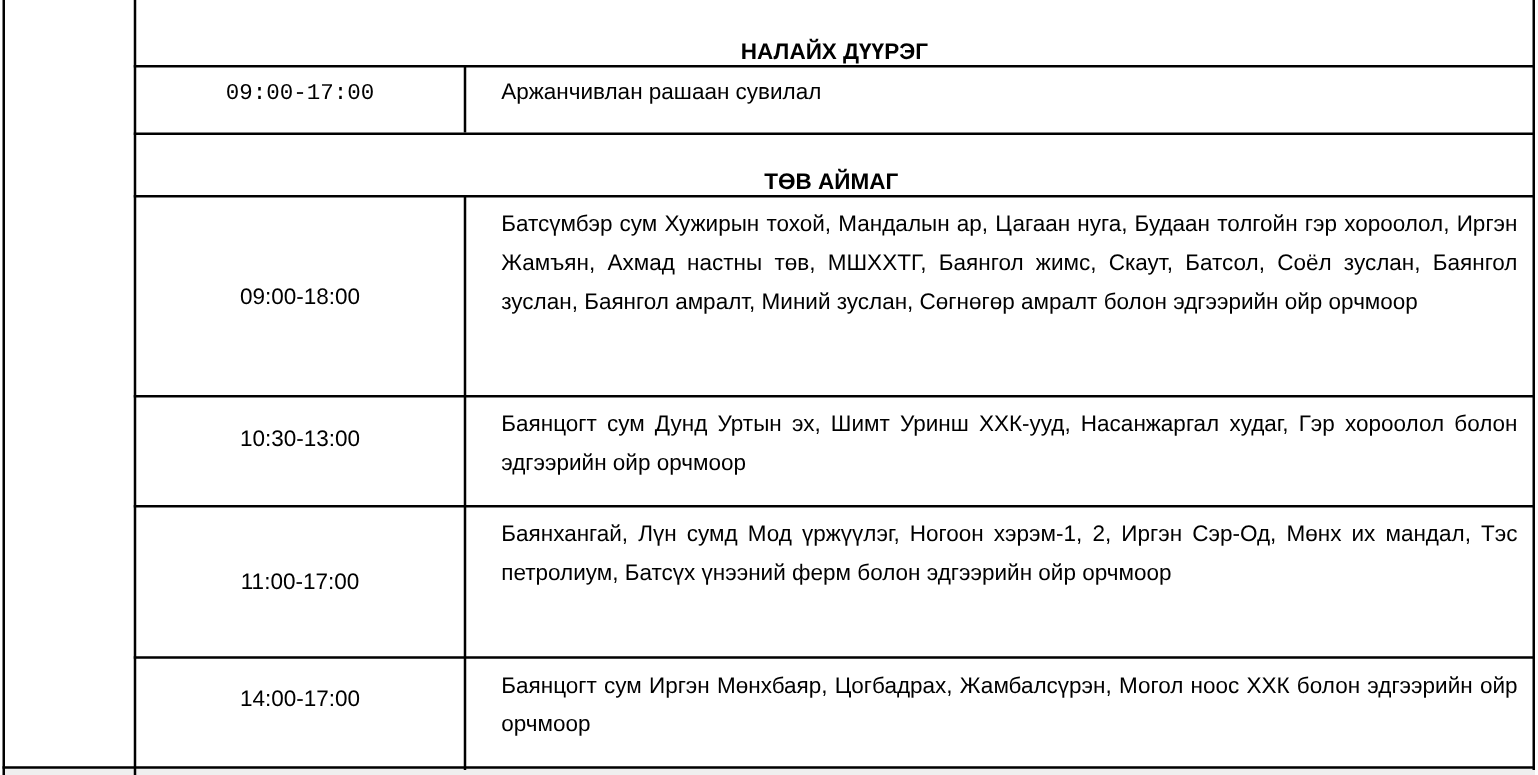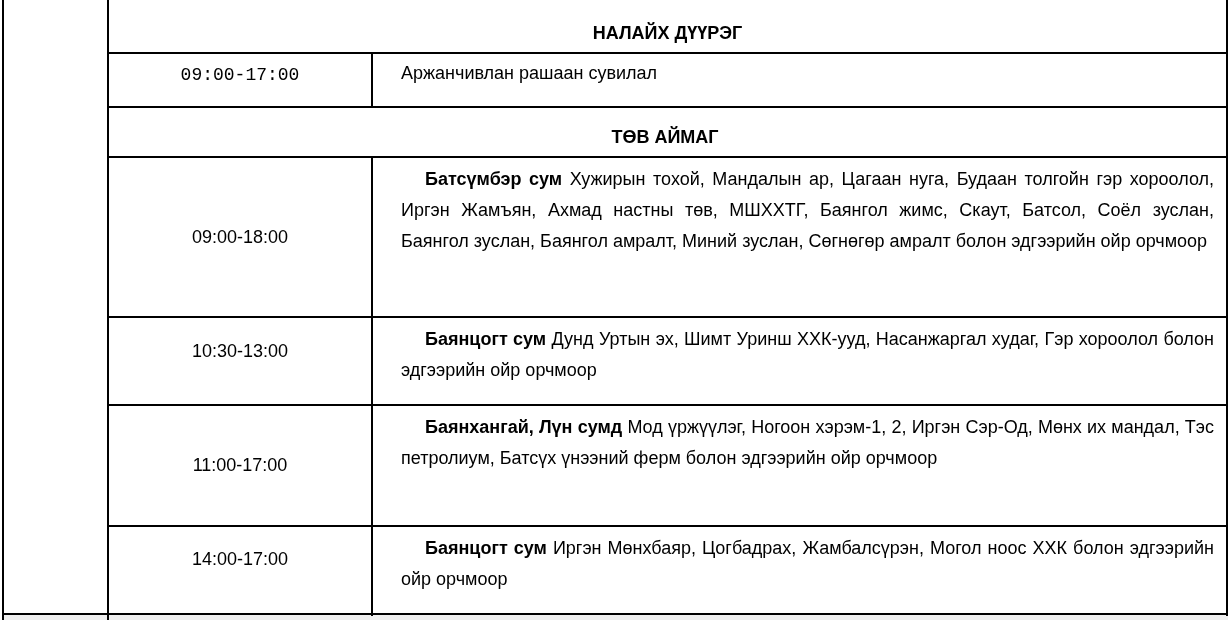--- a/index.html
+++ b/index.html
@@ -1,25 +1,25 @@
 <!DOCTYPE html>
 <html><head>
 <meta charset="utf-8">
 <style>
   html, body { margin:0; padding:0; background:#ffffff; }
   body { width:1230px; height:620px; overflow:hidden; position:relative;
          font-family:"Liberation Sans", sans-serif; color:#000; }
   .vline { position:absolute; background:#000; width:2px; }
   .hline { position:absolute; background:#000; height:2px; }
   .cell { position:absolute; box-sizing:border-box; display:flex; }
-  .hdr { justify-content:center; align-items:center; font-weight:bold; font-size:18px; padding-top:14px; }
+  .hdr { justify-content:center; align-items:flex-end; font-weight:bold; font-size:18px; padding-top:14px; }
   .time { justify-content:center; align-items:center; font-size:18px; }
   .place { font-size:18px; line-height:31px; text-align:justify; padding:6px 12px 0 28px; display:block; }
   .place.single { padding-top:12px; }
-  .place b { font-weight:bold;margin-left:24px; }
+  .place b { font-weight:normal; }
   .grey { position:absolute; background:#efefef; }
 </style>
 </head>
 <body>
 
 <div class="grey" style="left:2px; top:615px; width:1226px; height:5px;"></div>
 
 <div class="vline" style="left:2px; top:0; height:620px;"></div>
 <div class="vline" style="left:107px; top:0; height:620px;"></div>
 <div class="vline" style="left:1226px; top:0; height:616px;"></div>

